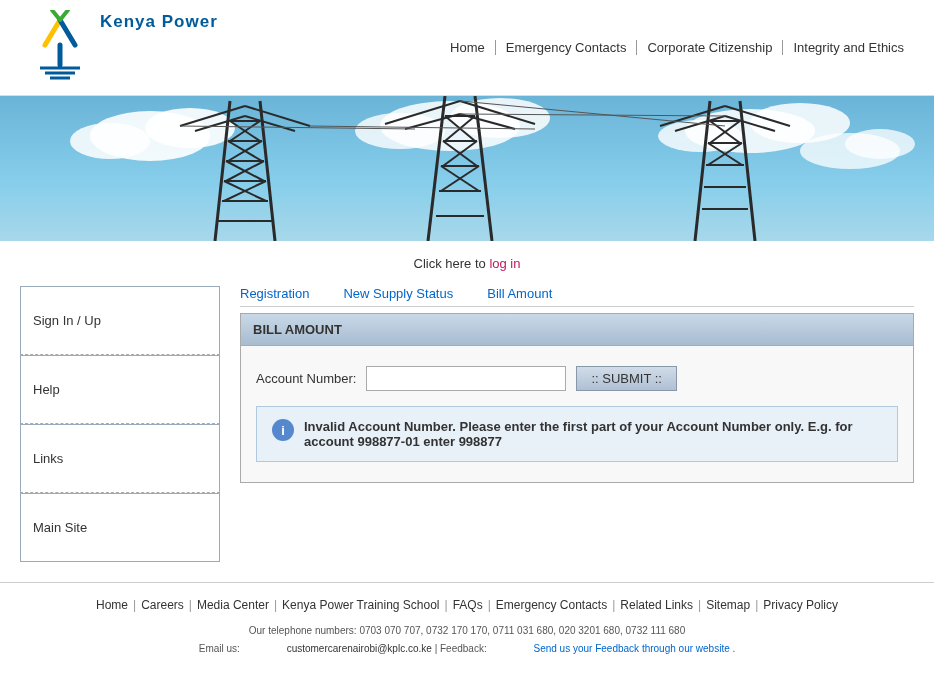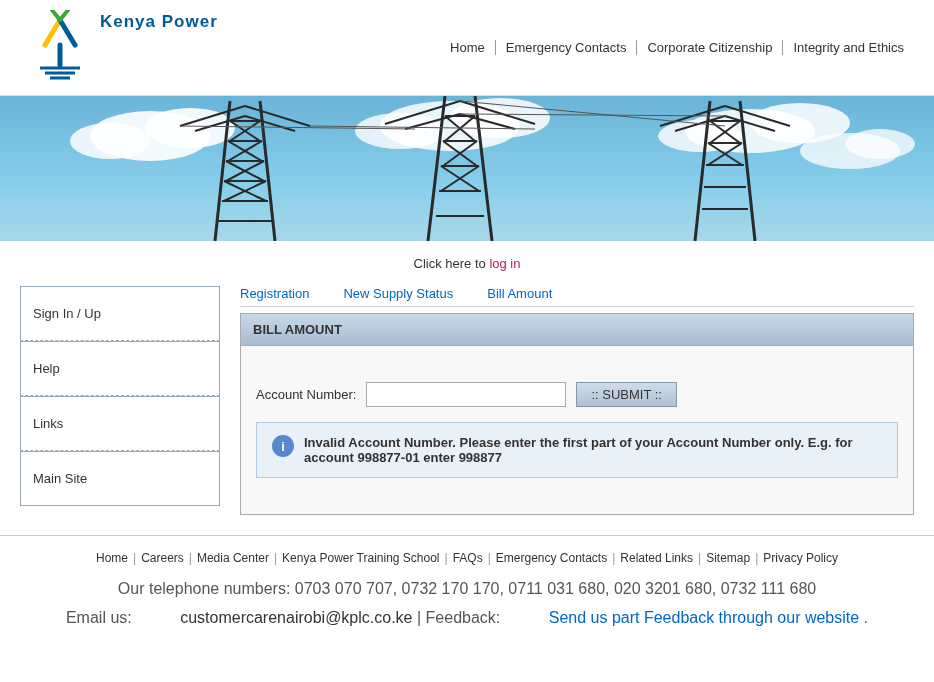--- a/index.html
+++ b/index.html
@@ -67,21 +67,21 @@
     }
 
     
     #sidebar {
       width: 200px;
       flex-shrink: 0;
       margin-right: 20px;
     }
     .sidebar-item {
       border: 1px solid #9ab;
-      padding: 19px 12px;
+      padding: 26px 12px;
       margin-bottom: 0;
       font-size: 13px;
       cursor: pointer;
       color: #333;
       border-bottom: 1px dashed #aaa;
     }
     .sidebar-item:first-child { border-top: 1px solid #9ab; }
     .sidebar-item:last-child { border-bottom: 1px solid #9ab; }
 
     
@@ -111,21 +111,21 @@
     }
     #bill-title {
       background: linear-gradient(180deg, #c8d8e8 0%, #a8bcd0 100%);
       padding: 8px 12px;
       font-size: 13px;
       font-weight: bold;
       color: #333;
       border-bottom: 1px solid #aaa;
     }
     #bill-body {
-      padding: 36px 15px;
+      padding: 20px 15px;
     }
     #account-row {
       display: flex;
       align-items: center;
       gap: 10px;
       margin-bottom: 15px;
     }
     #account-label {
       font-size: 13px;
       color: #333;
@@ -188,21 +188,21 @@
       color: #333;
       font-size: 12px;
       cursor: pointer;
       text-decoration: none;
     }
     .footer-sep {
       color: #999;
       font-size: 12px;
     }
     #footer-contact {
-      font-size: 16px;
+      font-size: 10px;
       color: #555;
       line-height: 1.8;
     }
     #footer-contact a {
       color: #0066cc;
       text-decoration: none;
       margin-left: 44px;
     }
   </style>
 </head>
@@ -399,17 +399,17 @@
   </div>
   <div id="footer-contact">
     <div>
       <span>Our telephone numbers:</span>
       <span>0703 070 707, 0732 170 170, 0711 031 680, 020 3201 680, 0732 111 680</span>
     </div>
     <div>
       <span>Email us:</span>
       <a style="color:#333;">customercarenairobi@kplc.co.ke</a>
       <span>| Feedback:</span>
-      <a style="color:#0066cc;">Send us part Feedback through our website</a>
+      <a style="color:#0066cc;">Send us your Feedback through our website</a>
       <span> .</span>
     </div>
   </div>
 </div>
 
 </body></html>

